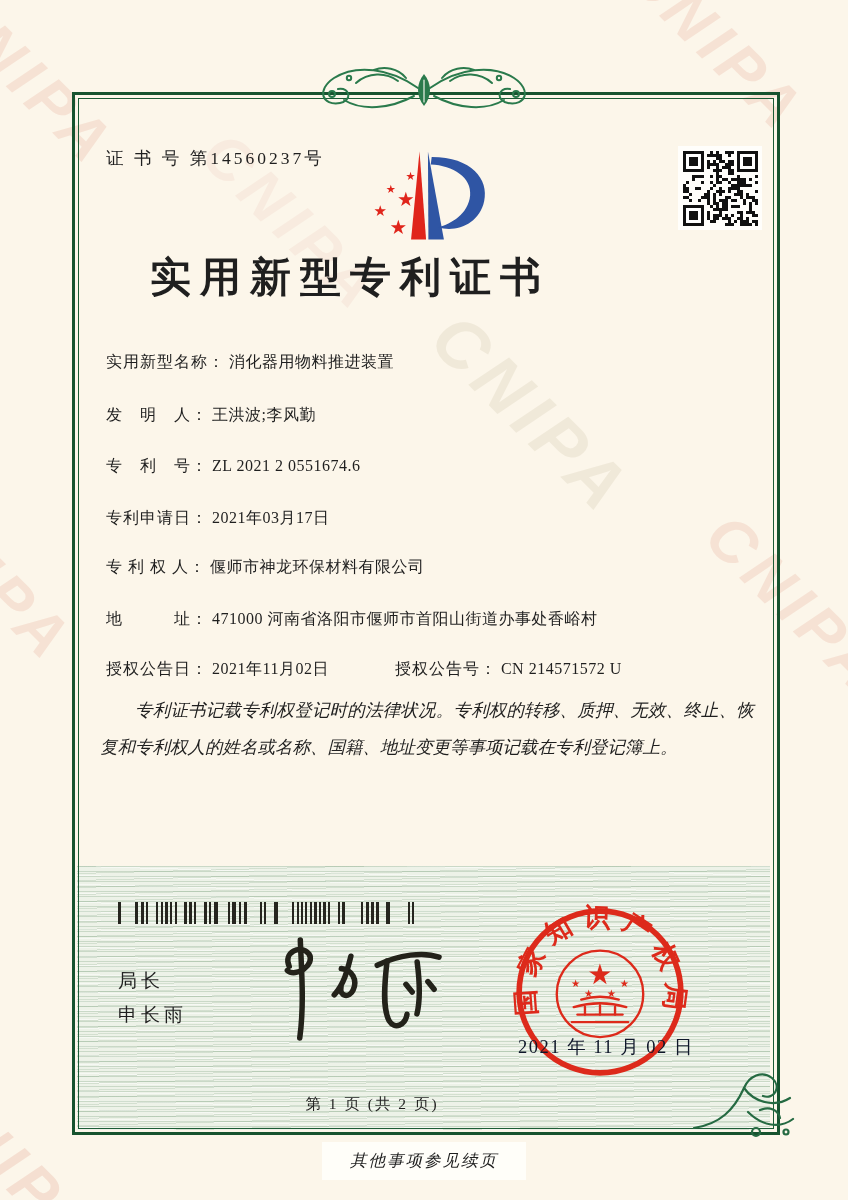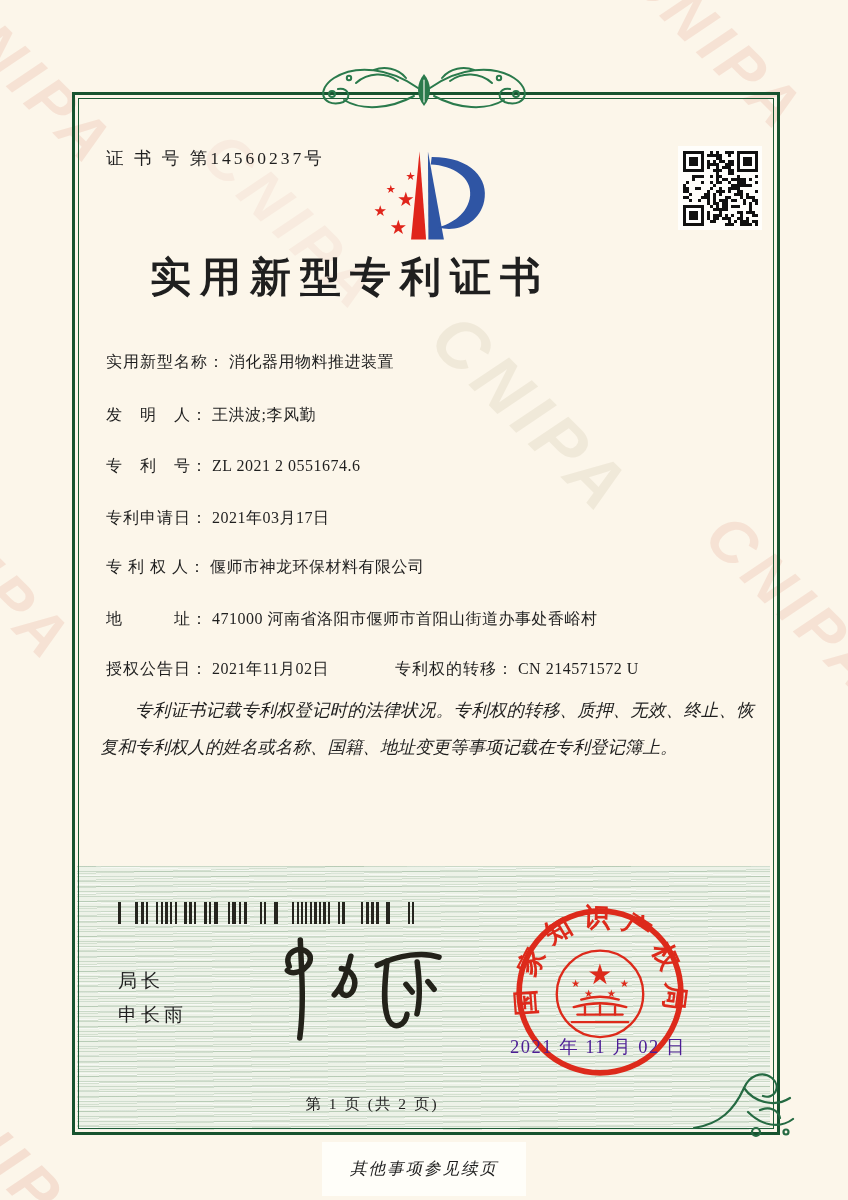--- a/index.html
+++ b/index.html
@@ -47,26 +47,26 @@
         repeating-linear-gradient(180deg, rgba(120,158,122,.30) 0 1px, rgba(0,0,0,0) 1px 5px),
         repeating-linear-gradient(178.5deg, rgba(120,158,122,.22) 0 1px, rgba(0,0,0,0) 1px 7px),
         repeating-linear-gradient(181.5deg, rgba(255,255,255,.5) 0 1px, rgba(0,0,0,0) 1px 9px);}
   .barcode{position:absolute;left:118px;top:902px;z-index:2;}
   .officer-title{position:absolute;left:118px;top:968px;font-size:19px;letter-spacing:4px;z-index:2;
       font-family:"Liberation Sans","DejaVu Sans",sans-serif;}
   .officer-name{position:absolute;left:118px;top:1002px;font-size:19px;letter-spacing:4px;z-index:2;
       font-family:"Liberation Sans","DejaVu Sans",sans-serif;}
   .signature{position:absolute;left:260px;top:930px;z-index:2;transform:rotate(-2deg);}
   .seal{position:absolute;left:506px;top:898px;z-index:2;}
-  .seal-date{position:absolute;left:492px;top:1034px;width:212px;text-align:center;z-index:3;
-      font-size:18.5px;letter-spacing:1.5px;color:#4c1d95;}
+  .seal-date{position:absolute;left:518px;top:1034px;width:212px;text-align:left;z-index:3;
+      font-size:18.5px;letter-spacing:1.5px;color:#0f172a;}
   .pageinfo{position:absolute;left:0;width:744px;top:1094px;text-align:center;font-size:15.5px;
       letter-spacing:2px;z-index:2;}
   .contnote{position:absolute;left:50%;transform:translateX(-50%);top:1142px;z-index:2;
-      background:#fffef9;padding:16px 28px;font-size:16.5px;letter-spacing:2px;font-style:italic;}
+      background:#fffef9;padding:8px 28px;font-size:16.5px;letter-spacing:2px;font-style:italic;}
 </style>
 </head>
 <body>
 
 <div class="wm wm-a">CNIPA</div>
 <div class="wm wm-b">CNIPA</div>
 <div class="wm wm-c">CNIPA</div>
 <div class="wm wm-d">CNIPA</div>
 <div class="wm wm-e">CNIPA</div>
 <div class="wm wm-f">CNIPA</div>
@@ -343,21 +343,21 @@
 </div>
 <div class="frow fr4">
   <span class="lbl">专 利 权 人：</span><span class="val">偃师市神龙环保材料有限公司</span>
 </div>
 <div class="frow fr5">
   <span class="lbl">地　　　址：</span><span class="val">471000 河南省洛阳市偃师市首阳山街道办事处香峪村</span>
 </div>
 <div class="frow fr6">
   <span class="lbl">授权公告日：</span><span class="val">2021年11月02日</span>
   <span class="pair2">
-    <span class="lbl">专利权的转移：</span><span class="val">CN 214571572 U</span>
+    <span class="lbl">授权公告号：</span><span class="val">CN 214571572 U</span>
   </span>
 </div>
 
 <div class="bodytxt">
   <p>专利证书记载专利权登记时的法律状况。专利权的转移、质押、无效、终止、恢复和专利权人的姓名或名称、国籍、地址变更等事项记载在专利登记簿上。</p>
 </div>
 
 <svg class="barcode" id="barcode-svg" width="300" height="22">
     <rect x="0" y="0" width="3" height="22" fill="#26251f"></rect>
     <rect x="17" y="0" width="3" height="22" fill="#26251f"></rect>

